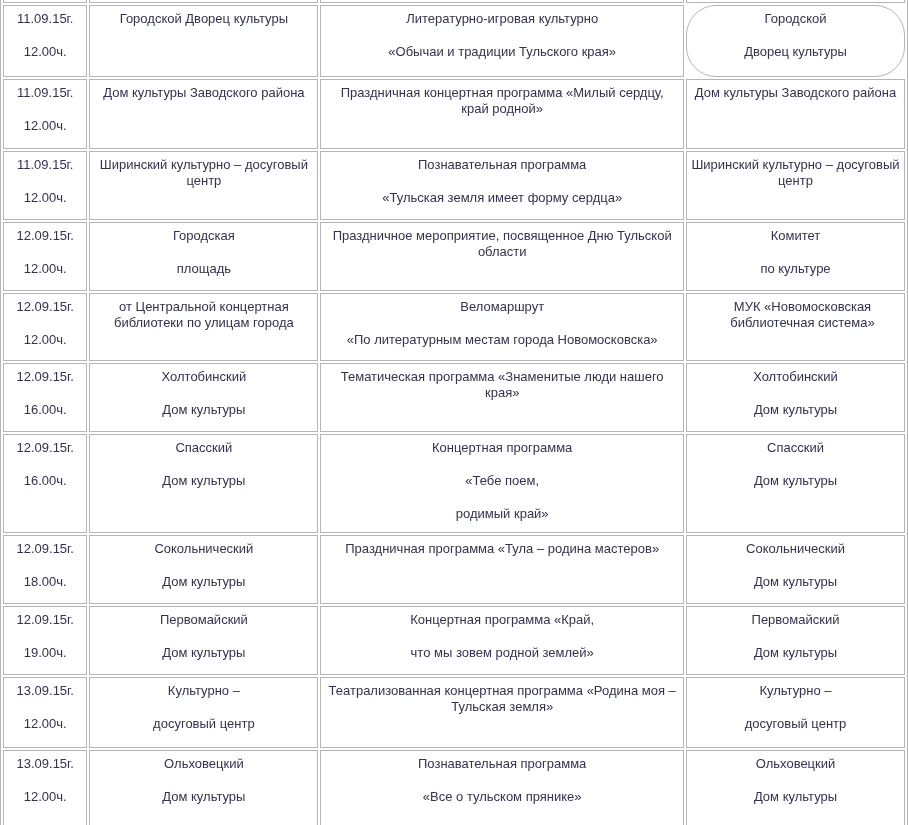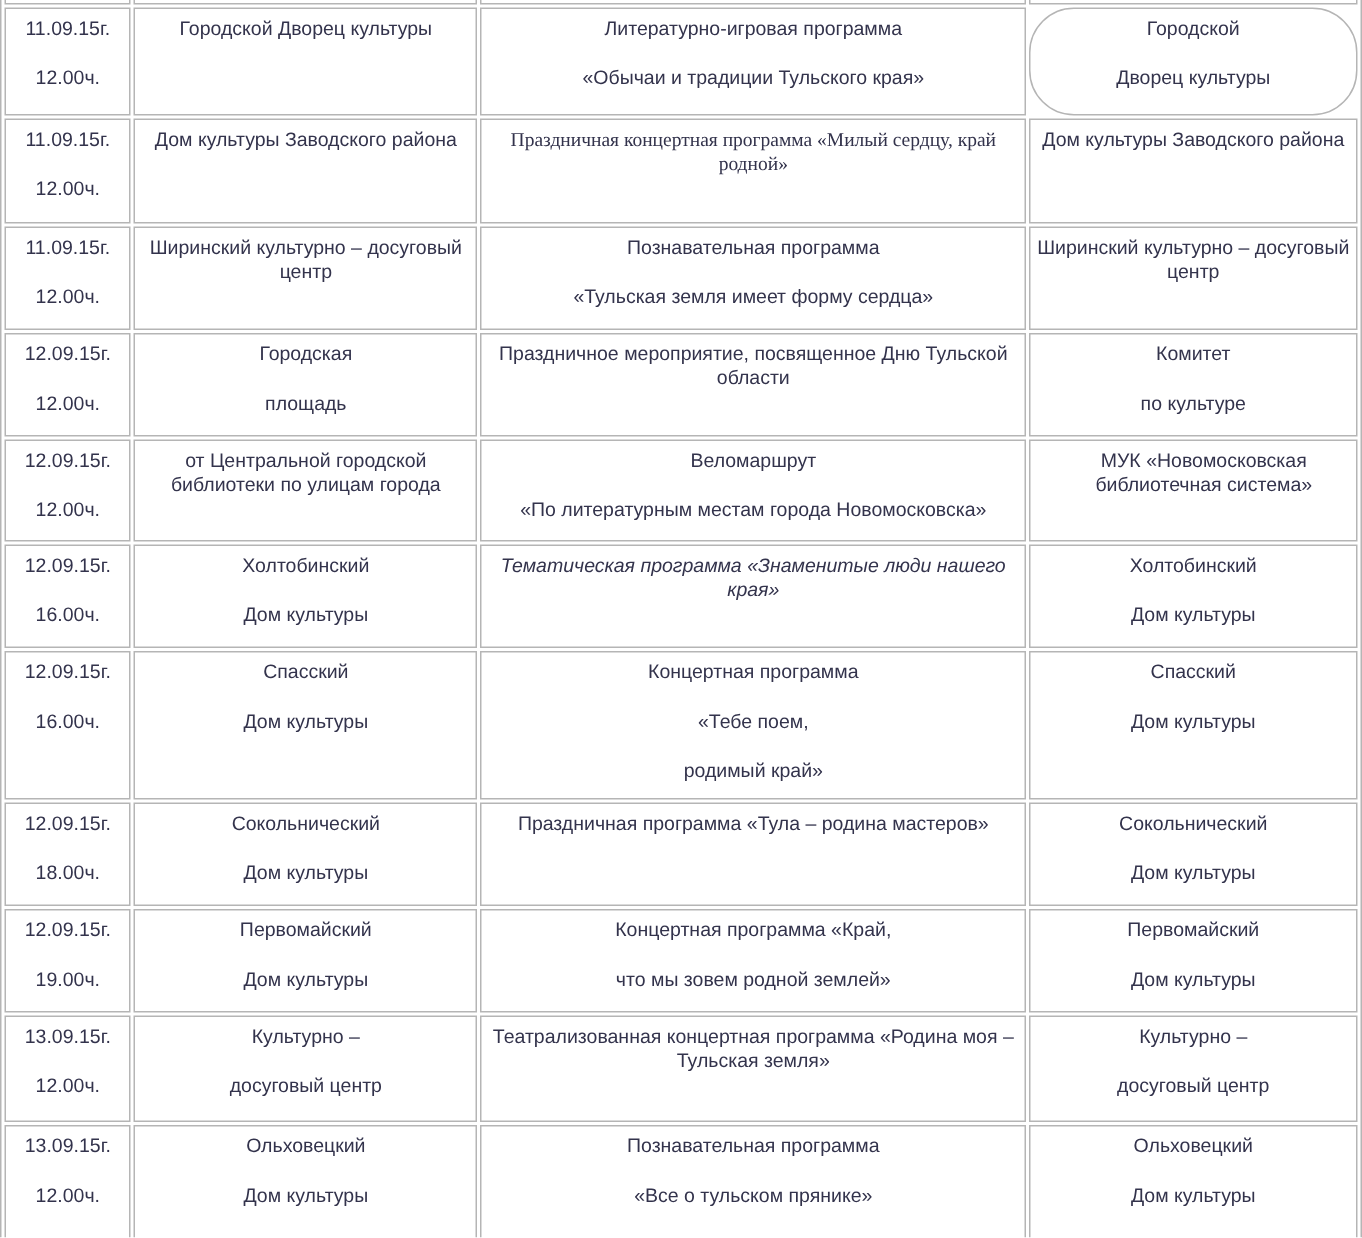--- a/index.html
+++ b/index.html
@@ -64,37 +64,37 @@
         </tr>
         <tr>
           <td style="height: 72px;">
             <p>11.09.15г.</p>
             <p>12.00ч.</p>
           </td>
           <td style="height: 72px;">
             <p>Городской Дворец культуры</p>
           </td>
           <td style="height: 72px;">
-            <p>Литературно-игровая программа</p>
+            <p>Литературно-игровая культурно</p>
             <p>«Обычаи и традиции Тульского края»</p>
           </td>
           <td style="height: 72px; border-radius: 30px;">
             <p>Городской</p>
             <p>Дворец культуры</p>
           </td>
         </tr>
         <tr>
           <td style="height: 70px;">
             <p>11.09.15г.</p>
             <p>12.00ч.</p>
           </td>
           <td style="height: 70px;">
             <p>Дом культуры Заводского района</p>
           </td>
-          <td style="height: 70px; font-family: Liberation Serif, serif;">
+          <td style="height: 70px;">
             <p>Праздничная концертная программа «Милый сердцу, край родной»</p>
           </td>
           <td style="height: 70px;">
             <p>Дом культуры Заводского района</p>
           </td>
         </tr>
         <tr>
           <td style="height: 69px;">
             <p>11.09.15г.</p>
             <p>12.00ч.</p>
@@ -126,40 +126,40 @@
             <p>Комитет</p>
             <p>по культуре</p>
           </td>
         </tr>
         <tr>
           <td style="height: 68px;">
             <p>12.09.15г.</p>
             <p>12.00ч.</p>
           </td>
           <td style="height: 68px;">
-            <p>от Центральной городской библиотеки по улицам города</p>
+            <p>от Центральной концертная библиотеки по улицам города</p>
           </td>
           <td style="height: 68px;">
             <p>Веломаршрут</p>
             <p>«По литературным местам города Новомосковска»</p>
           </td>
           <td style="height: 68px; padding-left: 18px;">
             <p>МУК «Новомосковская библиотечная система»</p>
           </td>
         </tr>
         <tr>
           <td style="height: 69px;">
             <p>12.09.15г.</p>
             <p>16.00ч.</p>
           </td>
           <td style="height: 69px;">
             <p>Холтобинский</p>
             <p>Дом культуры</p>
           </td>
-          <td style="height: 69px; font-style: italic;">
+          <td style="height: 69px;">
             <p>Тематическая программа «Знаменитые люди нашего края»</p>
           </td>
           <td style="height: 69px;">
             <p>Холтобинский</p>
             <p>Дом культуры</p>
           </td>
         </tr>
         <tr>
           <td style="height: 99px;">
             <p>12.09.15г.</p>

